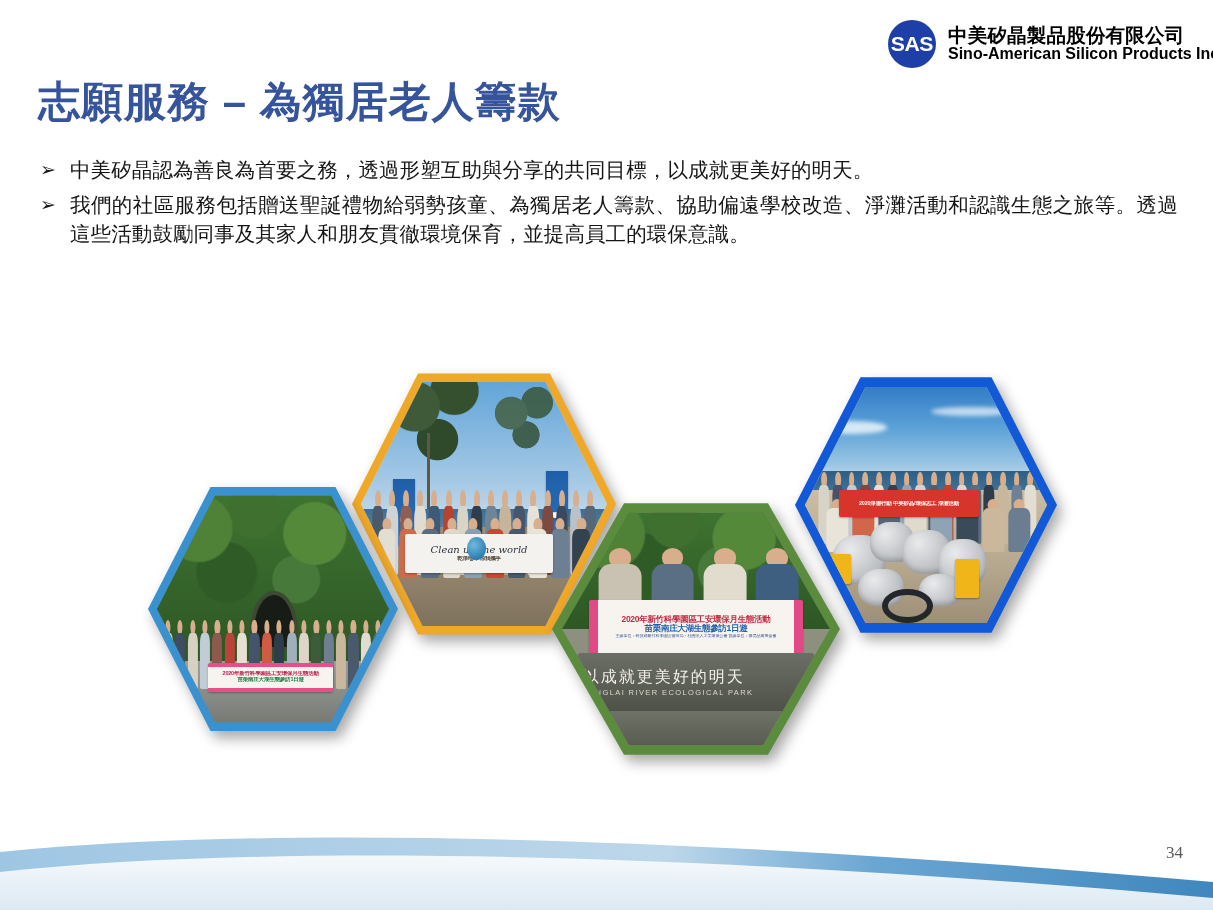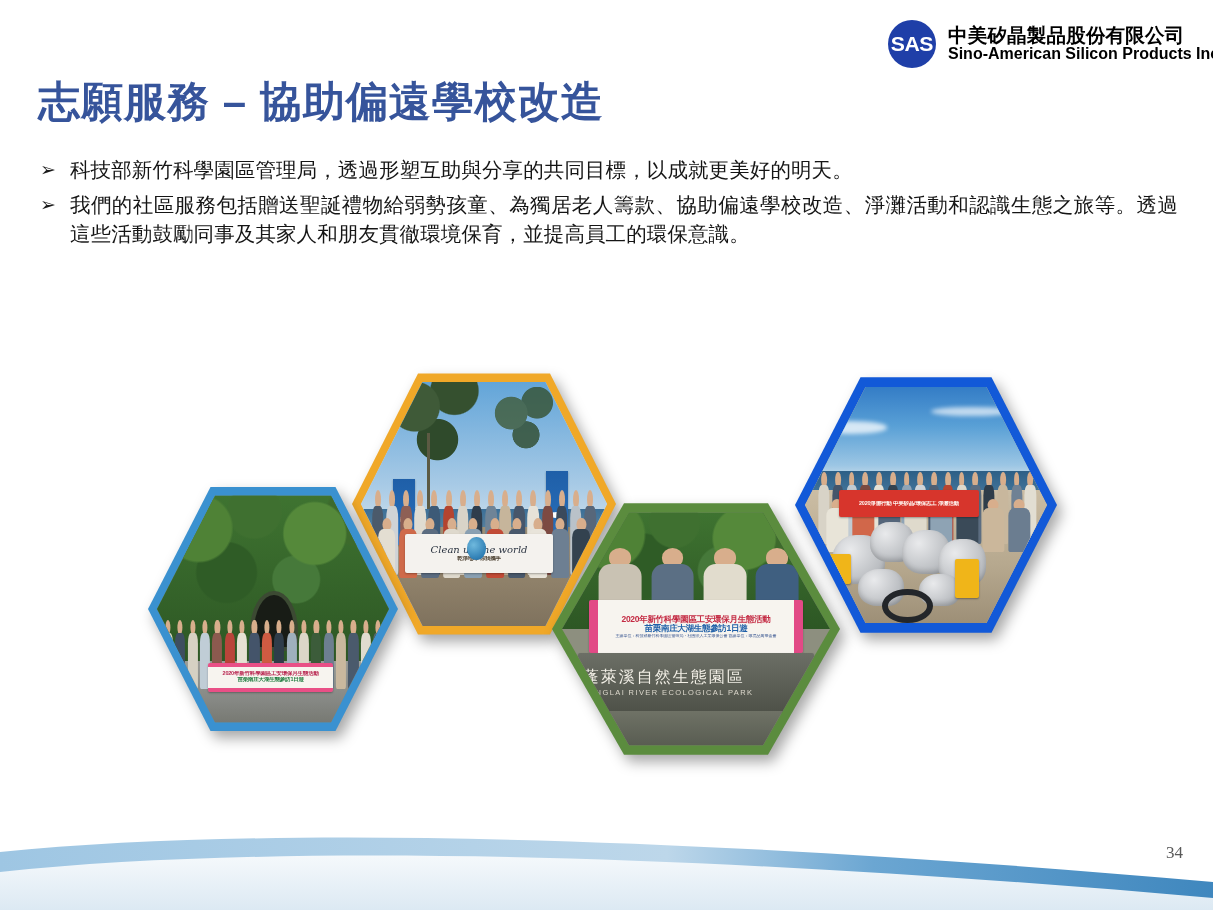--- a/index.html
+++ b/index.html
@@ -310,26 +310,26 @@
   <div class="logo-block">
     <div class="logo-mark">
       <span>SAS</span>
     </div>
     <div class="logo-text">
       <div class="logo-cn">中美矽晶製品股份有限公司</div>
       <div class="logo-en">Sino-American Silicon Products Inc.</div>
     </div>
   </div>
 
-  <div class="slide-title">志願服務 – 協助偏遠學校改造</div>
+  <div class="slide-title">志願服務 – 為獨居老人籌款</div>
 
   <div class="bullets">
     <div class="bullet">
       <div class="bullet-marker">➢</div>
-      <div class="bullet-text">科技部新竹科學園區管理局，透過形塑互助與分享的共同目標，以成就更美好的明天。</div>
+      <div class="bullet-text">中美矽晶認為善良為首要之務，透過形塑互助與分享的共同目標，以成就更美好的明天。</div>
     </div>
     <div class="bullet">
       <div class="bullet-marker">➢</div>
       <div class="bullet-text">我們的社區服務包括贈送聖誕禮物給弱勢孩童、為獨居老人籌款、協助偏遠學校改造、淨灘活動和認識生態之旅等。透過這些活動鼓勵同事及其家人和朋友貫徹環境保育，並提高員工的環保意識。</div>
     </div>
   </div>
 
   <div class="hex-stage">
 
     <div class="hex" style="left:352px; top:38px; width:264px; height:272px;">
@@ -497,21 +497,21 @@
           </div>
 
           <div class="banner banner-white" style="left:10%; top:38%; width:80%; height:22%;
                  background:linear-gradient(90deg,#e24a86 0 4%, #f7f4ef 4% 96%, #e24a86 96% 100%);">
             <div class="banner-line micro3" style="color:#c42b44;">2020年新竹科學園區工安環保月生態活動</div>
             <div class="banner-line micro3" style="color:#1f5fa8;">苗栗南庄大湖生態參訪1日遊</div>
             <div class="banner-line" style="font-size:4px; color:#2f4e8c;">主辦單位：科技部新竹科學園區管理局・社團法人工業環保公會  協辦單位：環境品質基金會</div>
           </div>
 
           <div class="stone-sign" style="left:6%; top:60%; width:88%; height:24%;">
-            <div class="banner-line" style="font-size:16px; font-family:'DejaVu Serif',serif; letter-spacing:2px; color:#f2efe6;">蓬萊溪自然生態園區</div>
+            <div class="banner-line" style="font-size:16px; font-family:'DejaVu Serif',serif; letter-spacing:2px; color:#f2efe6;">以成就更美好的明天</div>
             <div class="banner-line" style="font-size:7.5px; letter-spacing:1.4px; color:#ddd9cd;">PENGLAI RIVER ECOLOGICAL PARK</div>
           </div>
           <div style="position:absolute; left:0; right:0; bottom:0; height:16%;
                       background:linear-gradient(#6f7266,#565a4f);"></div>
         </div>
       </div>
     </div>
 
   </div>
 

